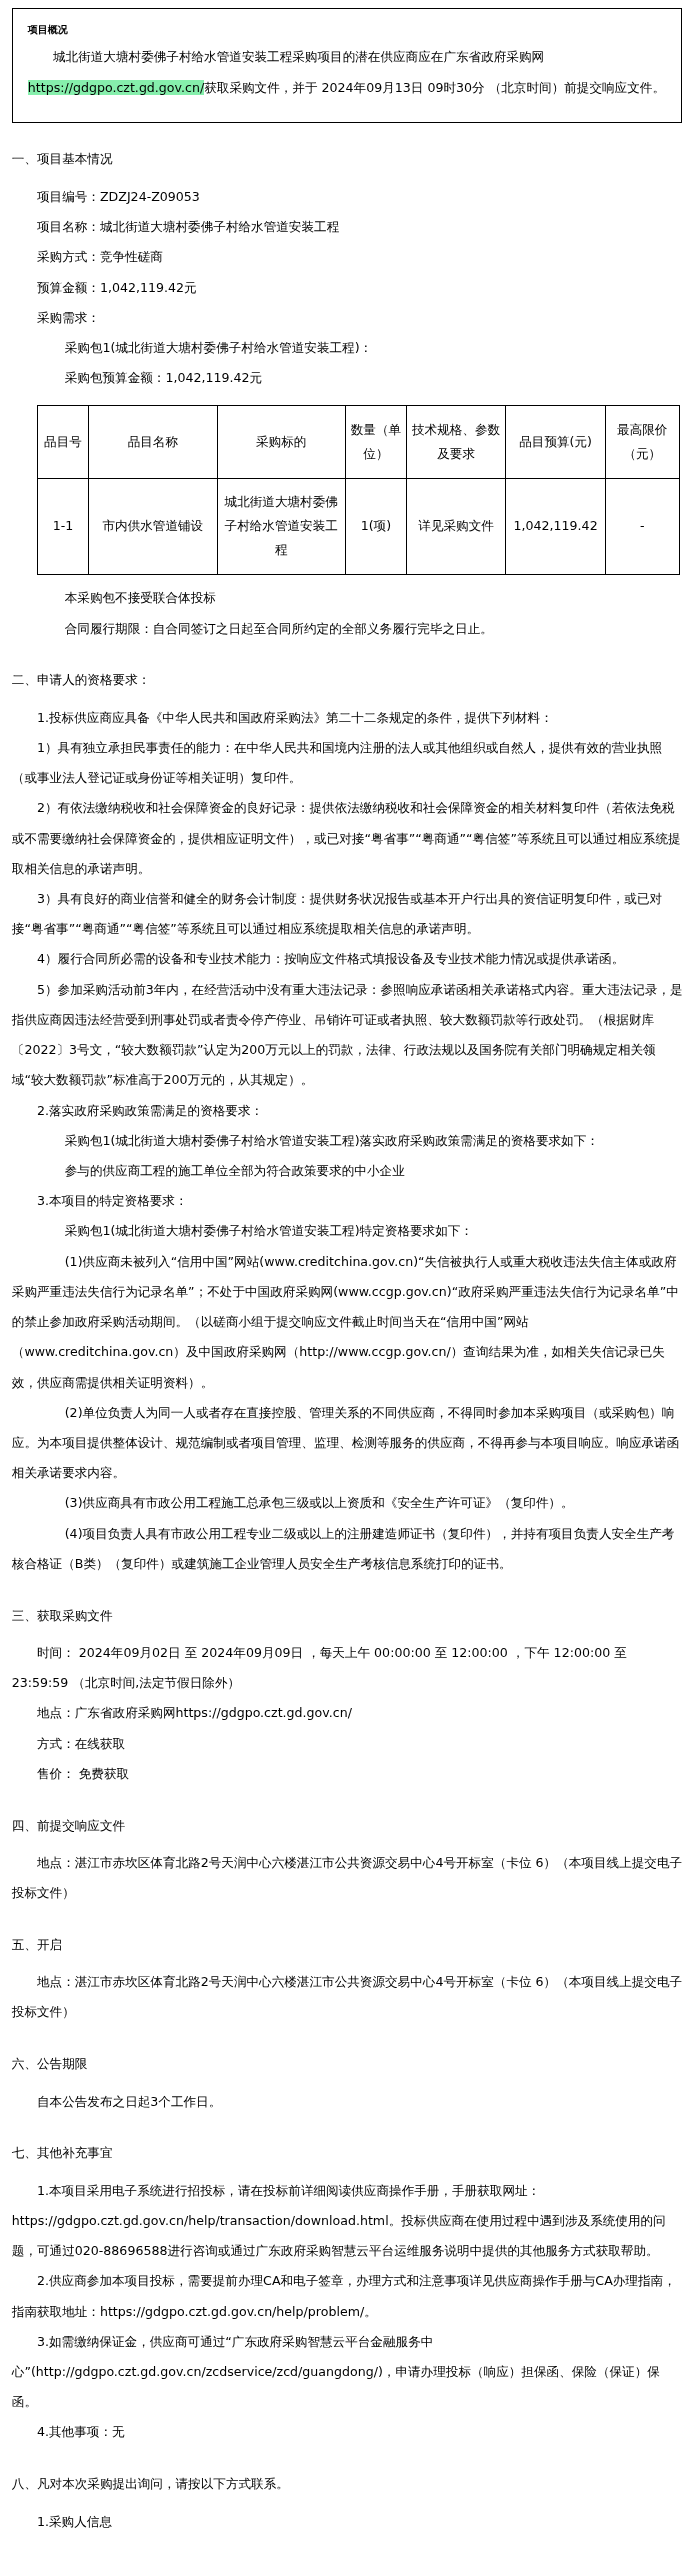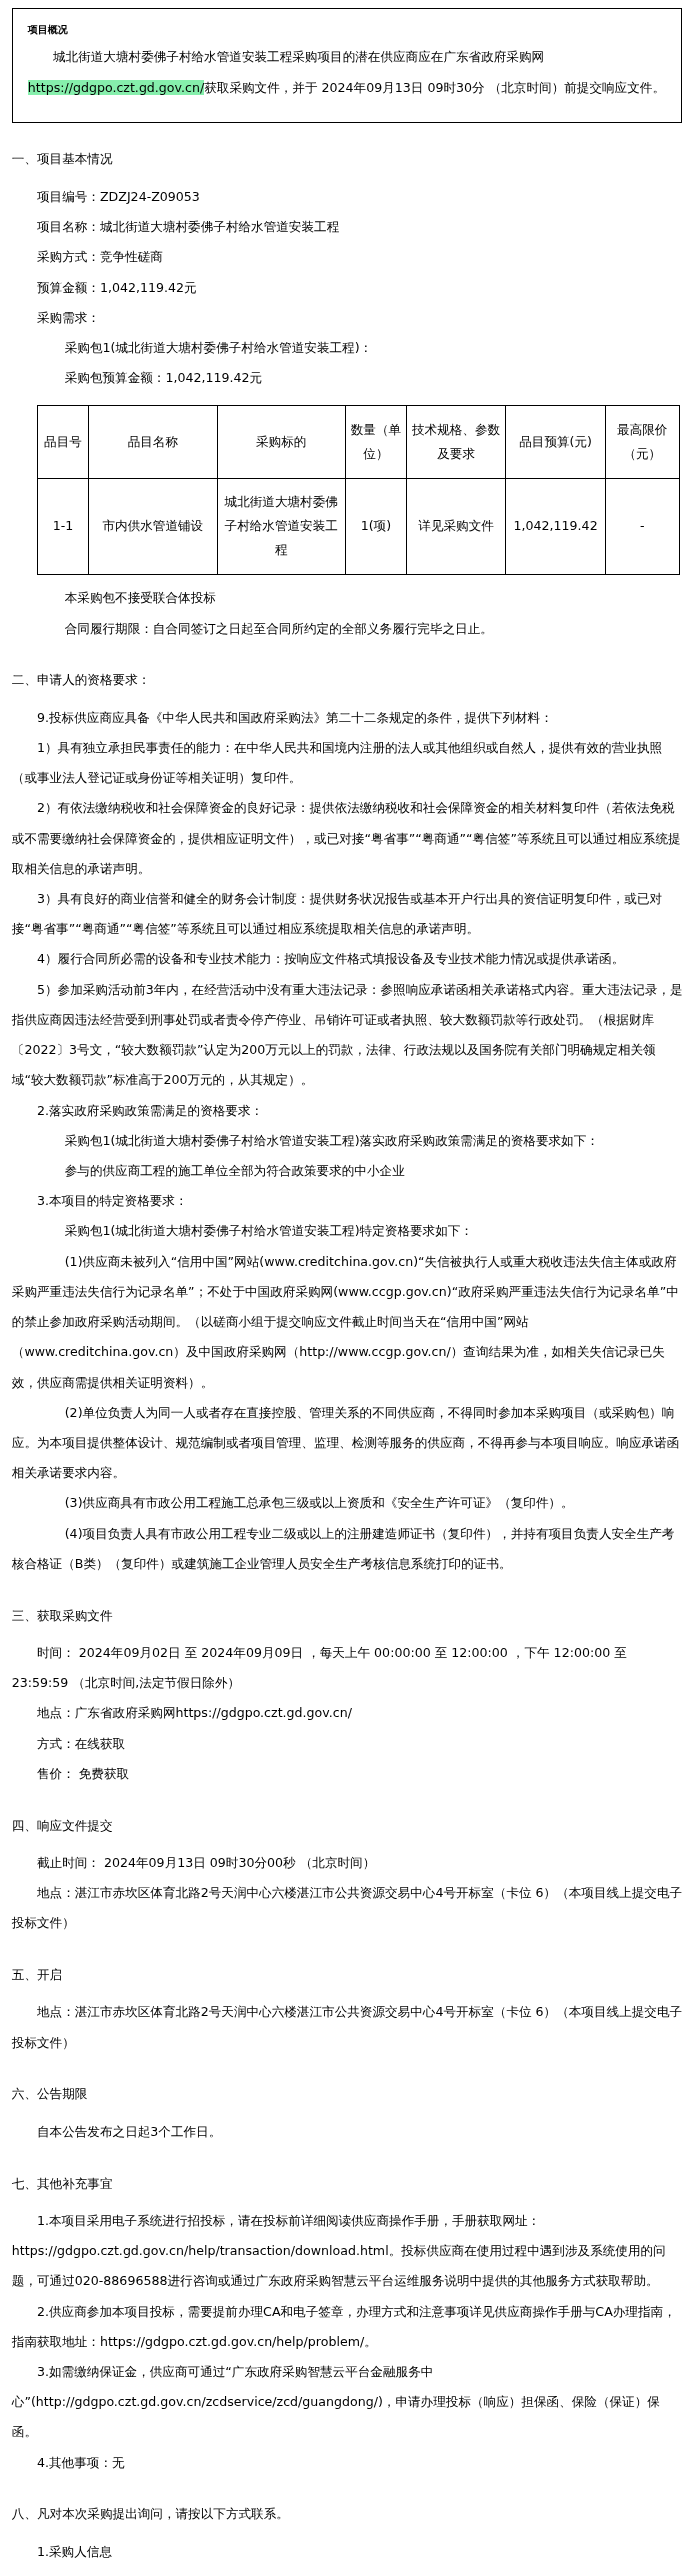--- a/index.html
+++ b/index.html
@@ -91,21 +91,21 @@
         <td>1,042,119.42</td>
         <td>-</td>
       </tr>
     </tbody>
   </table>
 
   <p class="line deep">本采购包不接受联合体投标</p>
   <p class="line deep">合同履行期限：自合同签订之日起至合同所约定的全部义务履行完毕之日止。</p>
 
   <h2 class="sec-heading">二、申请人的资格要求：</h2>
-  <p class="line">9.投标供应商应具备《中华人民共和国政府采购法》第二十二条规定的条件，提供下列材料：</p>
+  <p class="line">1.投标供应商应具备《中华人民共和国政府采购法》第二十二条规定的条件，提供下列材料：</p>
   <p class="line">1）具有独立承担民事责任的能力：在中华人民共和国境内注册的法人或其他组织或自然人，提供有效的营业执照（或事业法人登记证或身份证等相关证明）复印件。</p>
   <p class="line">2）有依法缴纳税收和社会保障资金的良好记录：提供依法缴纳税收和社会保障资金的相关材料复印件（若依法免税或不需要缴纳社会保障资金的，提供相应证明文件），或已对接“粤省事”“粤商通”“粤信签”等系统且可以通过相应系统提取相关信息的承诺声明。</p>
   <p class="line">3）具有良好的商业信誉和健全的财务会计制度：提供财务状况报告或基本开户行出具的资信证明复印件，或已对接“粤省事”“粤商通”“粤信签”等系统且可以通过相应系统提取相关信息的承诺声明。</p>
   <p class="line">4）履行合同所必需的设备和专业技术能力：按响应文件格式填报设备及专业技术能力情况或提供承诺函。</p>
   <p class="line">5）参加采购活动前3年内，在经营活动中没有重大违法记录：参照响应承诺函相关承诺格式内容。重大违法记录，是指供应商因违法经营受到刑事处罚或者责令停产停业、吊销许可证或者执照、较大数额罚款等行政处罚。（根据财库〔2022〕3号文，“较大数额罚款”认定为200万元以上的罚款，法律、行政法规以及国务院有关部门明确规定相关领域“较大数额罚款”标准高于200万元的，从其规定）。</p>
   <p class="line">2.落实政府采购政策需满足的资格要求：</p>
   <p class="line deep">采购包1(城北街道大塘村委佛子村给水管道安装工程)落实政府采购政策需满足的资格要求如下：</p>
   <p class="line deep">参与的供应商工程的施工单位全部为符合政策要求的中小企业</p>
   <p class="line">3.本项目的特定资格要求：</p>
   <p class="line deep">采购包1(城北街道大塘村委佛子村给水管道安装工程)特定资格要求如下：</p>
@@ -113,22 +113,21 @@
   <p class="line deep">(2)单位负责人为同一人或者存在直接控股、管理关系的不同供应商，不得同时参加本采购项目（或采购包）响应。为本项目提供整体设计、规范编制或者项目管理、监理、检测等服务的供应商，不得再参与本项目响应。响应承诺函相关承诺要求内容。</p>
   <p class="line deep">(3)供应商具有市政公用工程施工总承包三级或以上资质和《安全生产许可证》（复印件）。</p>
   <p class="line deep">(4)项目负责人具有市政公用工程专业二级或以上的注册建造师证书（复印件），并持有项目负责人安全生产考核合格证（B类）（复印件）或建筑施工企业管理人员安全生产考核信息系统打印的证书。</p>
 
   <h2 class="sec-heading">三、获取采购文件</h2>
   <p class="line">时间： 2024年09月02日 至 2024年09月09日 ，每天上午 00:00:00 至 12:00:00 ，下午 12:00:00 至 23:59:59 （北京时间,法定节假日除外）</p>
   <p class="line">地点：广东省政府采购网https://gdgpo.czt.gd.gov.cn/</p>
   <p class="line">方式：在线获取</p>
   <p class="line">售价： 免费获取</p>
 
-  <h2 class="sec-heading">四、响应文件提交</h2>
-  <p class="line">截止时间： 2024年09月13日 09时30分00秒 （北京时间）</p>
+  <h2 class="sec-heading">四、前提交响应文件</h2>
   <p class="line">地点：湛江市赤坎区体育北路2号天润中心六楼湛江市公共资源交易中心4号开标室（卡位 6）（本项目线上提交电子投标文件）</p>
 
   <h2 class="sec-heading">五、开启</h2>
   <p class="line">地点：湛江市赤坎区体育北路2号天润中心六楼湛江市公共资源交易中心4号开标室（卡位 6）（本项目线上提交电子投标文件）</p>
 
   <h2 class="sec-heading">六、公告期限</h2>
   <p class="line">自本公告发布之日起3个工作日。</p>
 
   <h2 class="sec-heading">七、其他补充事宜</h2>
   <p class="line">1.本项目采用电子系统进行招投标，请在投标前详细阅读供应商操作手册，手册获取网址：https://gdgpo.czt.gd.gov.cn/help/transaction/download.html。投标供应商在使用过程中遇到涉及系统使用的问题，可通过020-88696588进行咨询或通过广东政府采购智慧云平台运维服务说明中提供的其他服务方式获取帮助。</p>

